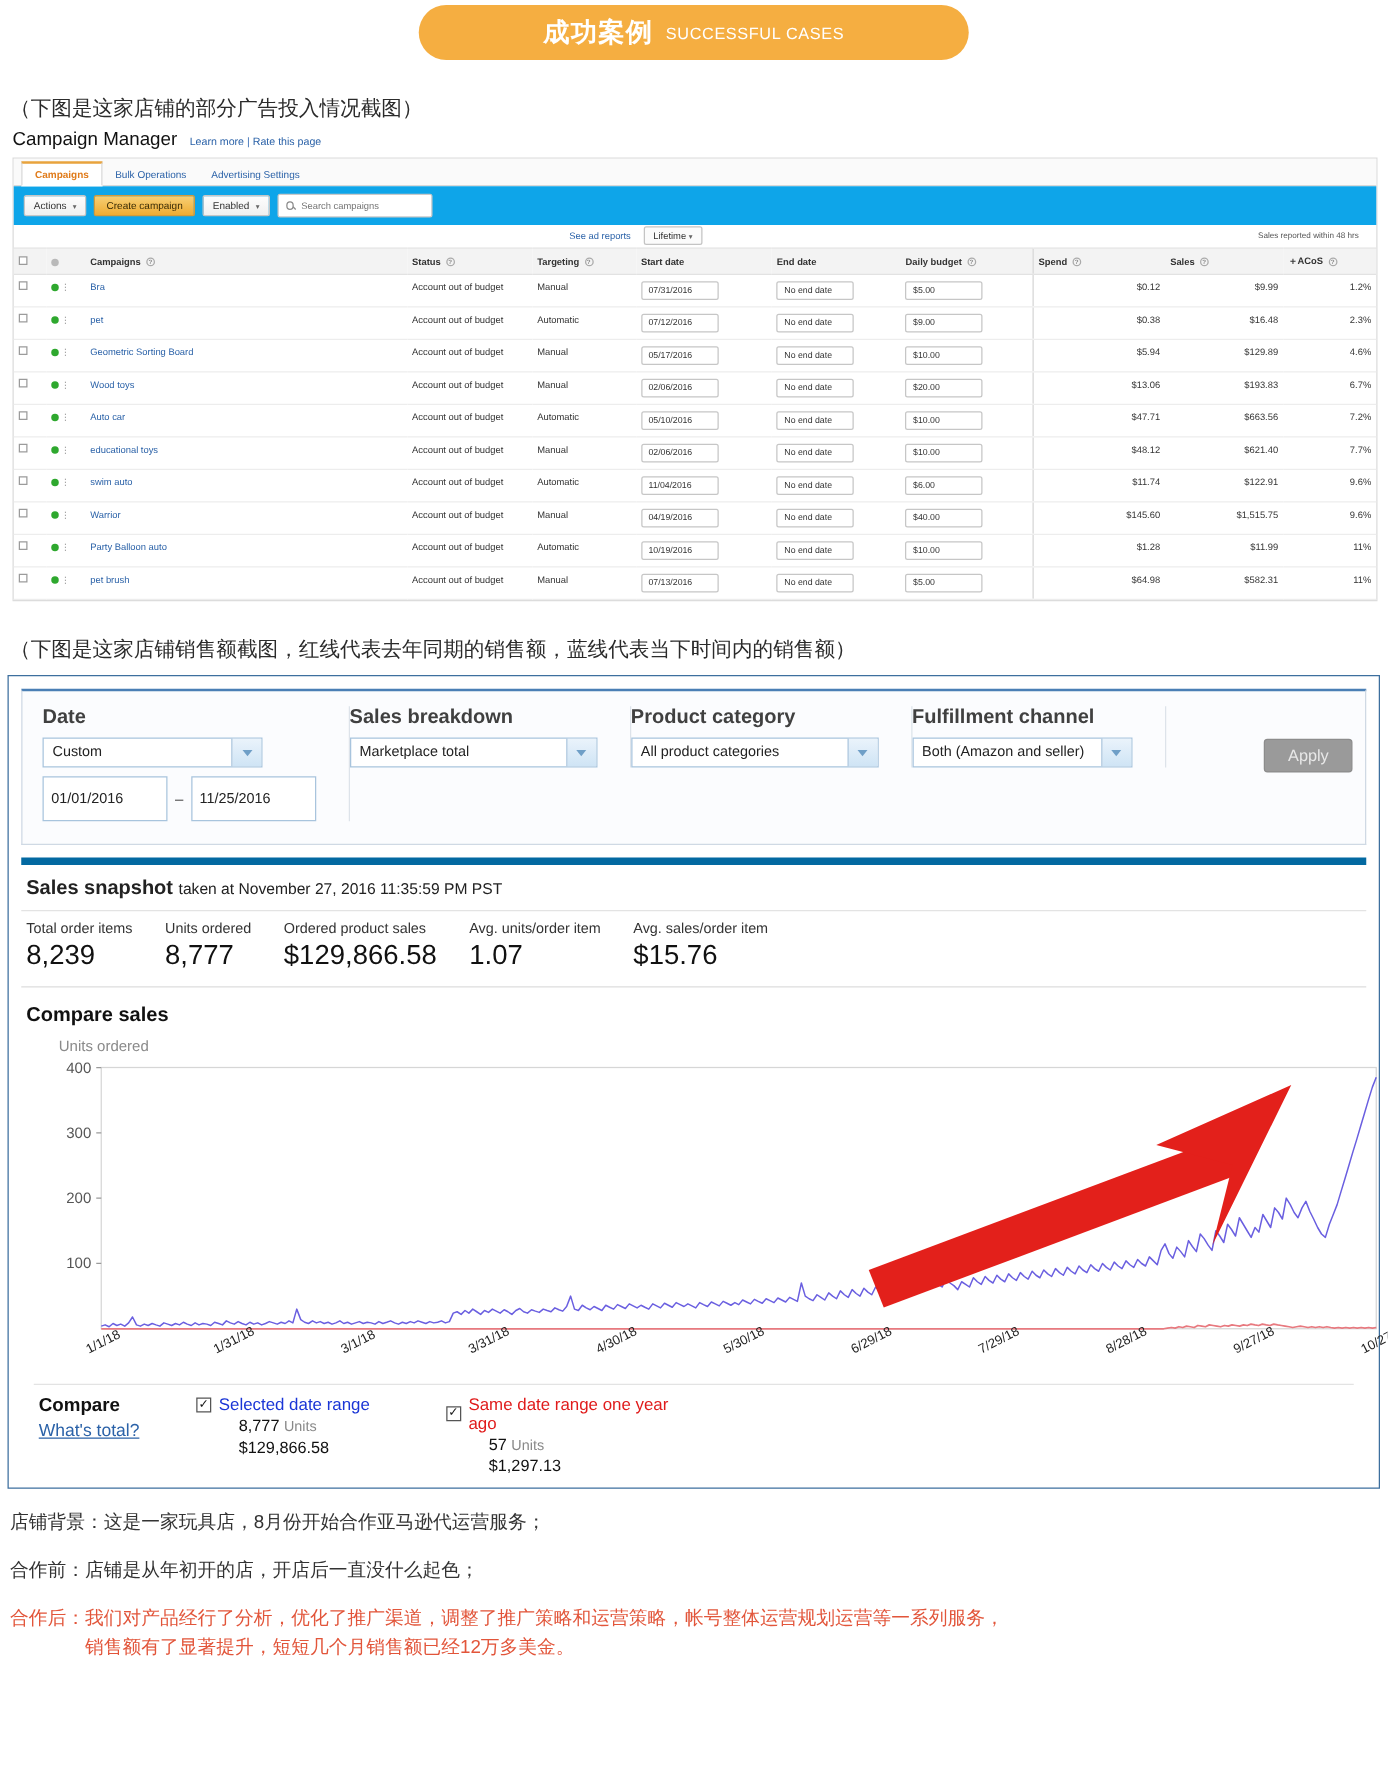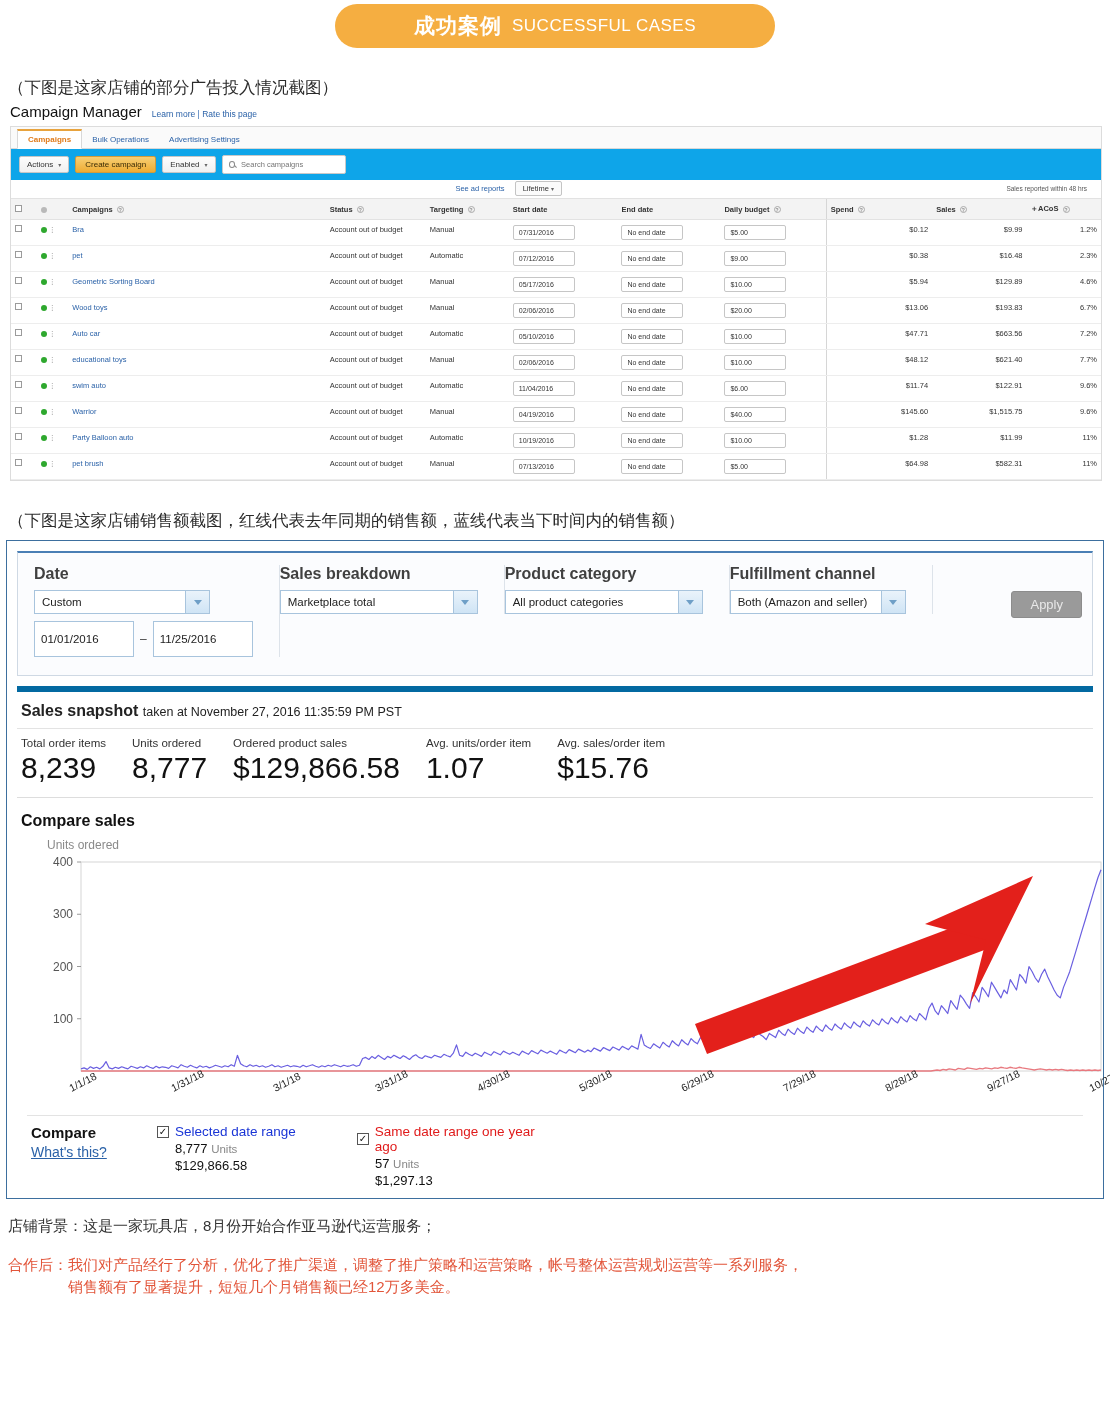--- a/index.html
+++ b/index.html
@@ -18,21 +18,21 @@
   .banner {
     background:#f5ae41;
     border-radius:22px;
     height:44px;
     min-width:440px;
     display:flex; align-items:center; justify-content:center;
     color:#ffffff;
     padding:0 34px;
   }
   .banner-cn { font-size:21px; font-weight:bold; letter-spacing:1px; }
-  .banner-en { font-size:17px; margin-left:10px; letter-spacing:0.5px;text-align:center; }
+  .banner-en { font-size:13px; margin-left:10px; letter-spacing:0.5px;text-align:center; }
 
   
   .caption {
     font-size:16.5px; color:#2b2b2b; margin:28px 0 4px 8px; line-height:1.4;
   }
 
   
   .cm-title-row { display:flex; align-items:baseline; margin:4px 0 6px 10px; }
   .cm-title { font-size:15px; color:#111; font-weight:normal; }
   .cm-links { font-size:8.5px; color:#3b6fb6; margin-left:10px; }
@@ -180,21 +180,21 @@
     padding:5px 18px; cursor:pointer;
   }
 
   .snapshot { border-top:6px solid #0369a1; margin:0 10px; }
   .snap-title { font-size:16px; padding:10px 4px 8px 4px; }
   .snap-title b { font-weight:bold; }
   .snap-title span { font-size:12.5px; color:#222; }
   .snap-row { display:flex; gap:0; border-top:1px solid #e3e3e3; padding:8px 4px 12px 4px; }
   .snap-cell { padding-right:26px; }
   .snap-cell .lbl { font-size:11.5px; color:#333; }
-  .snap-cell .num { font-size:30px; color:#111; margin-top:2px; }
+  .snap-cell .num { font-size:22px; color:#111; margin-top:2px; }
 
   .compare-sec { border-top:1px solid #ddd; margin:0 10px; padding-top:10px; }
   .compare-title { font-size:16px; font-weight:bold; color:#111; padding:4px 4px 8px 4px; }
   .units-lbl { font-size:12px; color:#8a8a8a; padding-left:30px; }
 
   .chart-area { position:relative; height:225px; margin:2px 6px 0 6px; }
   .chart-svg { display:block; }
 
   .xaxis { position:relative; height:34px; margin:0 6px; }
   .xtick {
@@ -207,21 +207,21 @@
   .legend-left .t { font-size:15px; font-weight:bold; color:#111; }
   .legend-left .w { font-size:14px; color:#2b62a8; text-decoration:underline; margin-top:3px; cursor:pointer; }
   .legend-item { width:200px; }
   .legend-head { display:flex; align-items:center; gap:6px; }
   .legend-chk {
     width:12px;height:12px;border:1px solid #555;background:#fff;
     display:flex;align-items:center;justify-content:center;font-size:10px;color:#111;line-height:1;
   }
   .legend-name-blue { color:#1a35d6; font-size:13.5px; }
   .legend-name-red { color:#e01b1b; font-size:13.5px; }
-  .legend-sub { margin-left:18px; font-size:13px; color:#111; margin-top:2px; }
+  .legend-sub { margin-left:34px; font-size:13px; color:#111; margin-top:2px; }
   .legend-sub .u { color:#888; font-size:11.5px; }
 
   
   .notes { margin:16px 6px 0 8px; }
   .note { font-size:15px; color:#333; margin-bottom:16px; line-height:1.5; }
   .note-red { color:#e2553a; }
   .note-red .indent { display:block; padding-left:60px; }
 </style>
 </head>
 <body>
@@ -567,21 +567,21 @@
         <span class="xtick" style="left: 656px; top: 4px;">6/29/18</span>
         <span class="xtick" style="left: 758px; top: 4px;">7/29/18</span>
         <span class="xtick" style="left: 860px; top: 4px;">8/28/18</span>
         <span class="xtick" style="left: 962px; top: 4px;">9/27/18</span>
         <span class="xtick" style="left: 1064px; top: 4px;">10/27/18</span>
       </div>
 
     <div class="legend-sec">
       <div class="legend-left">
         <div class="t">Compare</div>
-        <div class="w">What's this?</div>
+        <div class="w">What's total?</div>
       </div>
       <div class="legend-item">
         <div class="legend-head">
           <span class="legend-chk">✓</span>
           <span class="legend-name-blue">Selected date range</span>
         </div>
         <div class="legend-sub">
           <span>8,777</span>
           <span class="u">Units</span>
         </div>
@@ -597,17 +597,18 @@
           <span class="u">Units</span>
         </div>
         <div class="legend-sub">$1,297.13</div>
       </div>
     </div>
   </div>
 </div>
 
 <div class="notes">
   <div class="note">店铺背景：这是一家玩具店，8月份开始合作亚马逊代运营服务；</div>
+  <div class="note">合作前：店铺是从年初开的店，开店后一直没什么起色；</div>
   <div class="note note-red">
     <span>合作后：我们对产品经行了分析，优化了推广渠道，调整了推广策略和运营策略，帐号整体运营规划运营等一系列服务，</span>
     <span class="indent">销售额有了显著提升，短短几个月销售额已经12万多美金。</span>
   </div>
 </div>
 
 </body></html>

